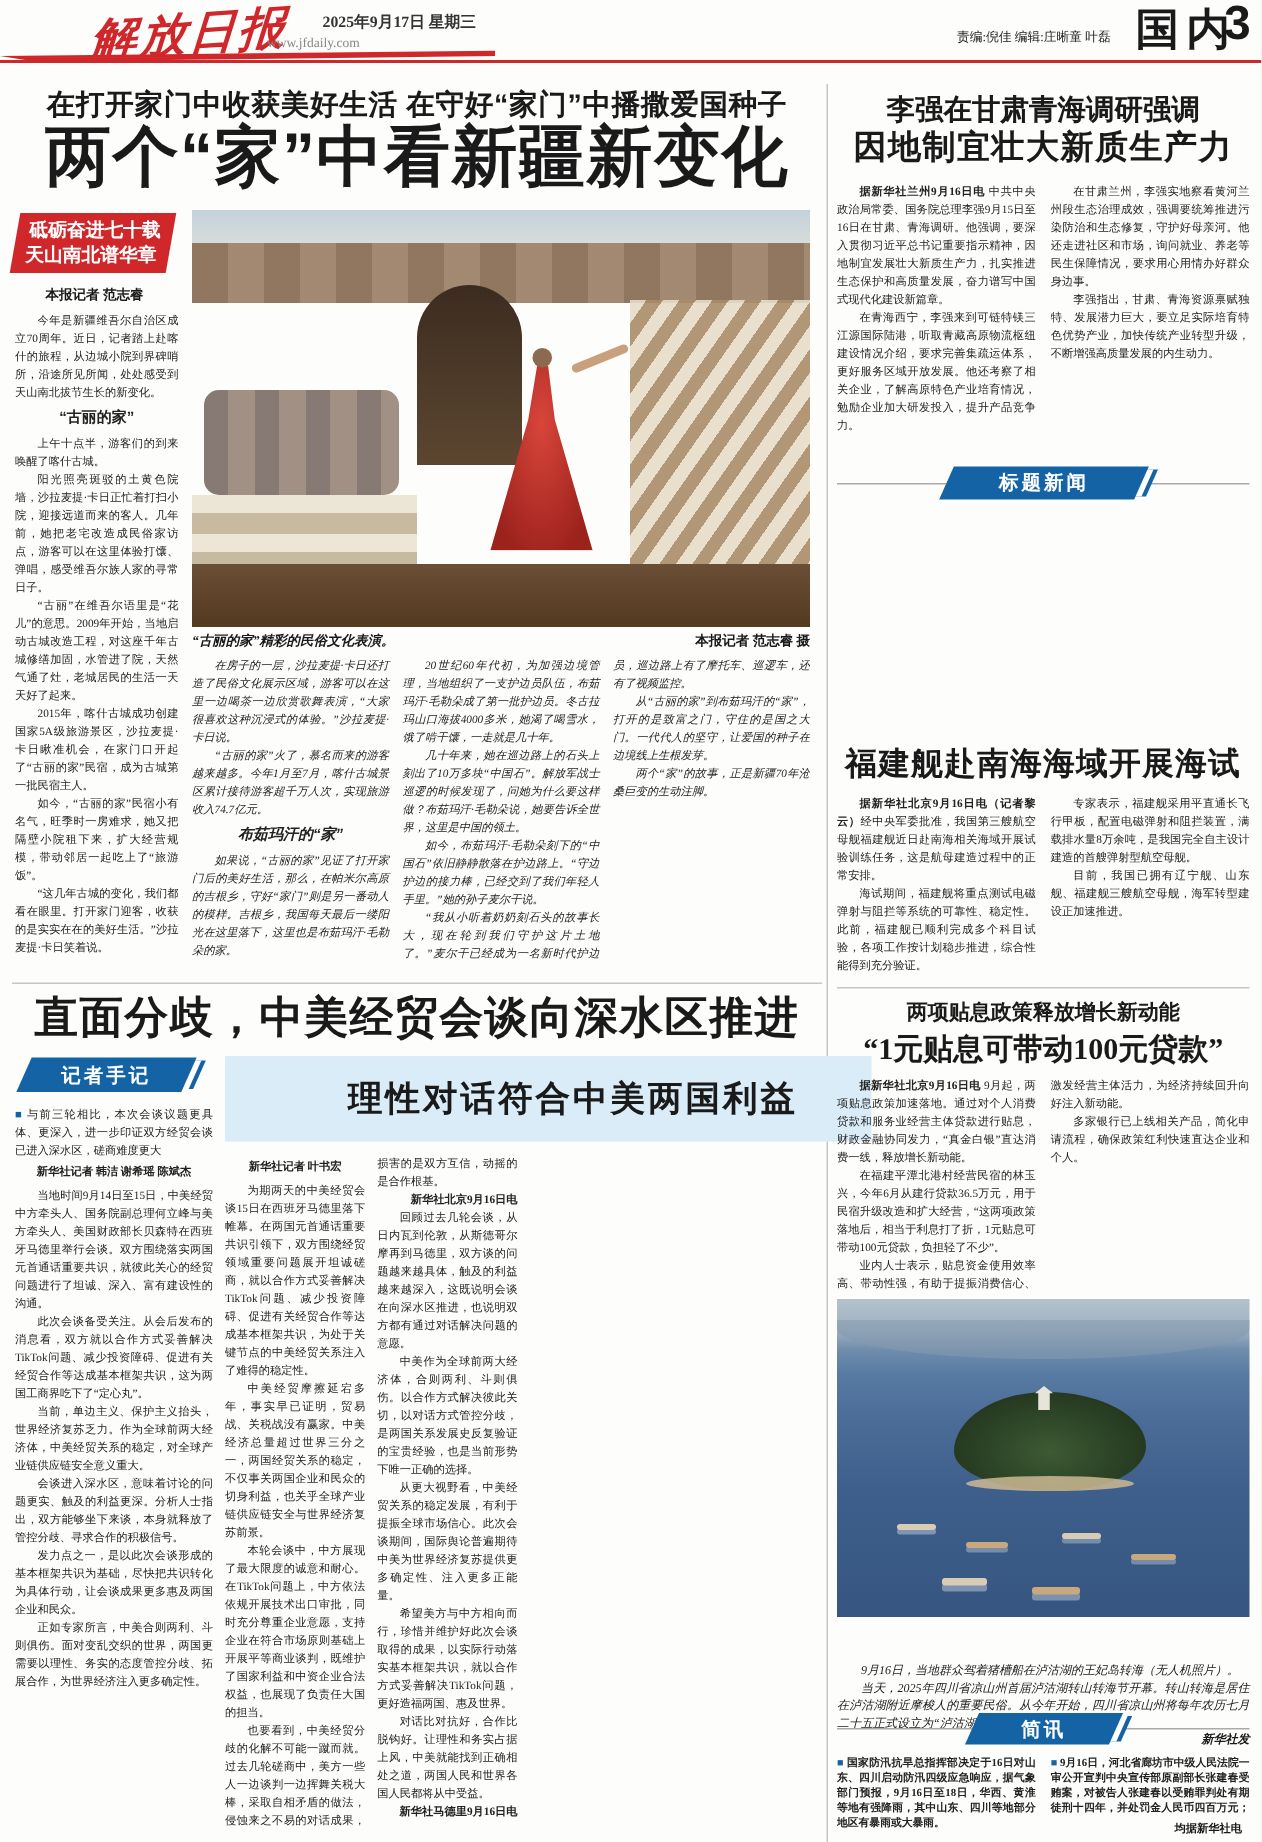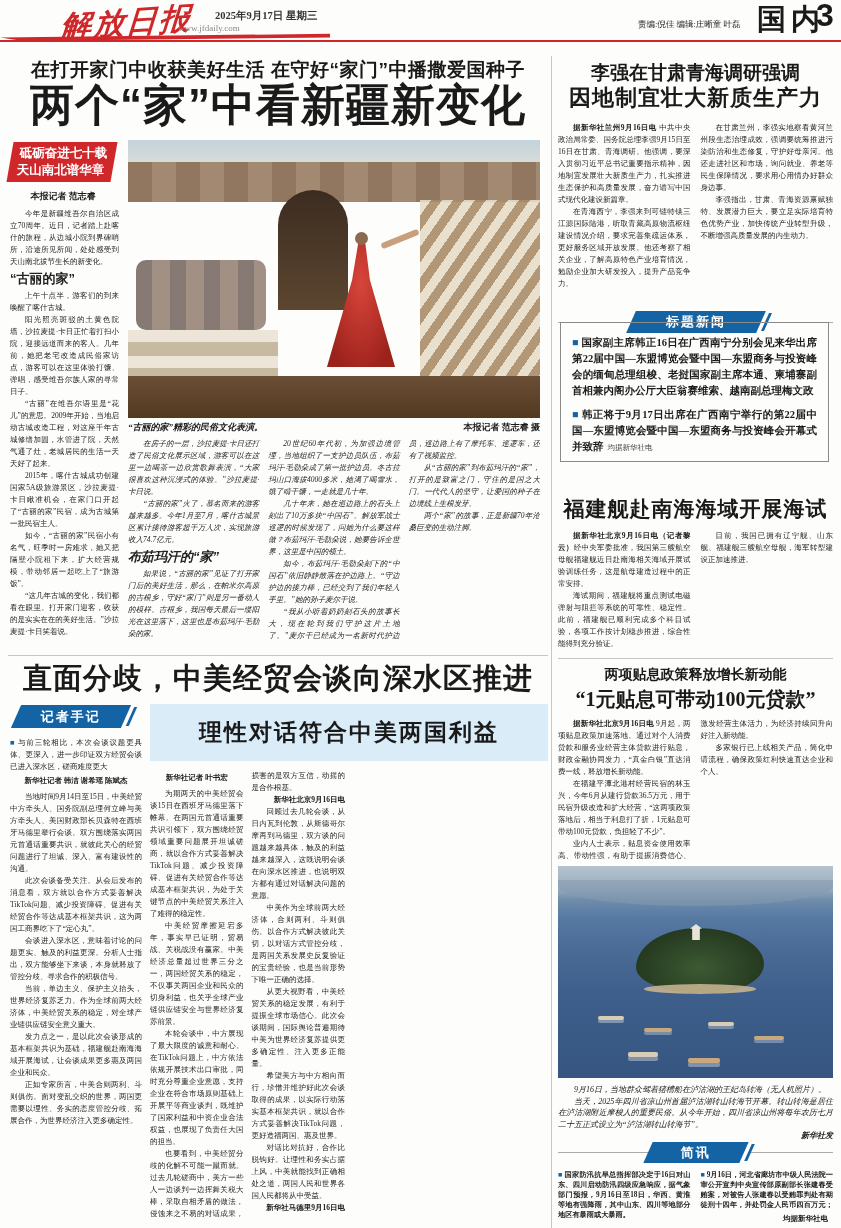--- a/index.html
+++ b/index.html
@@ -4,22 +4,22 @@
 <style>
   html,body{margin:0;padding:0;background:#e9e9e7;}
   .page{position:relative;width:841px;height:1228px;margin:0 auto;background:#fdfdfb;
         font-family:"Liberation Serif",serif;color:#1a1a1a;overflow:hidden;}
   .abs{position:absolute;}
   .sans{font-family:"Liberation Sans",sans-serif;}
   .center{text-align:center;}
   .jtext{font-size:7.5px;line-height:12px;text-align:justify;color:#222;overflow:hidden;}
   .jtext p{margin:0;text-indent:2em;}
   .lead-in{font-weight:bold;}
-  .subhead{font-family:"Liberation Sans",sans-serif;font-weight:bold;font-size:13px;
-           text-align:left;text-indent:0 !important;margin:5px 0 !important;}
+  .subhead{font-family:"Liberation Sans",sans-serif;font-weight:bold;font-size:10px;
+           text-align:center;text-indent:0 !important;margin:5px 0 !important;}
   .cols2{column-count:2;column-gap:10px;column-fill:auto;height:100%;}
   .cols3{column-count:3;column-gap:9px;column-fill:auto;height:100%;font-style:italic;}
   .cols4{column-count:4;column-gap:8px;column-fill:auto;height:100%;}
   .end-credit{font-weight:bold;text-align:right;text-indent:0 !important;}
   .center-byline{font-weight:bold;text-align:center;text-indent:0 !important;margin:2px 0 4px 0 !important;}
   
   #hdr-logo{left:60px;top:2px;font-size:31px;font-weight:900;color:#d0272b;font-style:italic;
             transform:rotate(-4deg) skewX(-8deg);letter-spacing:2px;font-family:"Liberation Serif",serif;}
   #hdr-date{left:178px;top:9px;font-size:10.5px;font-weight:bold;color:#333;line-height:13px;margin-left:37px;}
   #hdr-site{left:178px;top:23px;font-size:9px;color:#888;}
@@ -49,42 +49,42 @@
   #vdivider{left:551px;top:56px;width:1px;height:1172px;background:#c6c6c6;}
   
   #usa-headline{left:8px;top:659px;width:540px;font-size:29px;font-weight:800;letter-spacing:1px;}
   .flag{display:flex;align-items:center;justify-content:center;background:#1464a5;transform:skewX(-24deg);
         box-shadow:6px 0 0 -2px #fff,9px 0 0 -2px #1464a5;}
   .flag .fl{transform:skewX(24deg);color:#fff;font-weight:bold;font-size:13px;font-family:"Liberation Serif",serif;letter-spacing:2px;}
   #usa-flag{left:16px;top:705px;width:110px;height:23px;}
   #usa-note{left:10px;top:737px;width:132px;height:487px;}
   .bullet::before{content:"■ ";color:#1464a5;}
   .bullet{text-indent:0 !important;}
-  #usa-box{left:150px;top:704px;width:398px;height:57px;background:#d9ecf8;display:flex;align-items:center;justify-content:center;}
+  #usa-box{left:150px;top:704px;width:398px;height:57px;background:#d9ecf8;display:flex;align-items:center;justify-content:center;padding-left:33px;}
   #usa-box-headline{font-size:23px;font-weight:900;letter-spacing:2px;}
   #usa-body{left:150px;top:770px;width:398px;height:454px;}
   
   #lq-kicker{left:558px;top:60px;width:275px;font-size:19px;font-weight:bold;}
   #lq-headline{left:558px;top:83px;width:275px;font-size:22px;font-weight:900;letter-spacing:1px;}
   #lq-body{left:558px;top:122px;width:275px;height:182px;}
   #tn-flagrow{left:558px;top:311px;width:275px;display:flex;align-items:center;}
   #tn-flagrow .line{flex:1;height:1px;background:#aaa;}
   #tn-flag{width:130px;height:22px;}
   #tn-box{left:560px;top:322px;width:269px;height:140px;border:1px solid #8a8a8a;padding:12px 11px 0 11px;box-sizing:border-box;}
   #tn-box p{margin:0 0 8px 0;font-weight:bold;font-size:10.5px;line-height:16px;text-align:justify;text-indent:2em;}
   .tn-credit{font-weight:normal;font-size:7.5px;color:#444;margin-left:4px;}
   #fj-headline{left:558px;top:495px;width:275px;font-size:21px;font-weight:900;letter-spacing:1px;}
   #fj-body{left:558px;top:530px;width:275px;height:122px;}
   #right-divider{left:558px;top:658px;width:275px;height:1px;background:#c6c6c6;}
   #tx-kicker{left:558px;top:666px;width:275px;font-size:14px;font-weight:bold;}
   #tx-headline{left:558px;top:686px;width:275px;font-size:20px;font-weight:700;}
   #tx-body{left:558px;top:718px;width:275px;height:144px;}
   #lake-photo{left:558px;top:866px;width:275px;height:212px;overflow:hidden;background:
      linear-gradient(180deg,#b4c2cc 0%,#9db0c2 10%,#6f8cab 16%,#577aa3 24%,#4a6c97 38%,#3e5f8b 60%,#365681 100%);}
-  #lake-caption{left:558px;top:1084px;width:275px;font-size:8px;line-height:11.5px;font-style:italic;text-align:justify;font-family:Liberation Serif, serif;}
+  #lake-caption{left:558px;top:1108px;width:275px;font-size:8px;line-height:11.5px;font-style:italic;text-align:justify;font-family:Liberation Serif, serif;}
   #lake-caption p{margin:0;text-indent:2em;}
   #lake-credit{text-align:right;font-weight:bold;font-style:italic;}
   #br-flagrow{left:558px;top:1142px;width:275px;display:flex;align-items:center;}
   #br-flag{width:96px;height:21px;}
   #br-body{left:558px;top:1170px;width:275px;height:56px;font-size:7.2px;line-height:10px;}
   #br-body p{font-weight:bold;}
   #briefs-credit{left:558px;top:1214px;width:270px;text-align:right;font-weight:bold;font-size:7.5px;}
 </style>
 </head>
 <body>
@@ -160,23 +160,23 @@
 
   <div class="abs flag" id="usa-flag">
     <span class="fl">记者手记</span>
   </div>
 
   <div class="abs jtext" id="usa-note">
     <p class="bullet">与前三轮相比，本次会谈议题更具体、更深入，进一步印证双方经贸会谈已进入深水区，磋商难度更大</p>
     <p class="center-byline">新华社记者 韩洁 谢希瑶 陈斌杰</p>
     <p>当地时间9月14日至15日，中美经贸中方牵头人、国务院副总理何立峰与美方牵头人、美国财政部长贝森特在西班牙马德里举行会谈。双方围绕落实两国元首通话重要共识，就彼此关心的经贸问题进行了坦诚、深入、富有建设性的沟通。</p>
     <p>此次会谈备受关注。从会后发布的消息看，双方就以合作方式妥善解决TikTok问题、减少投资障碍、促进有关经贸合作等达成基本框架共识，这为两国工商界吃下了“定心丸”。</p>
+    <p>当前，单边主义、保护主义抬头，世界经济复苏乏力。作为全球前两大经济体，中美经贸关系的稳定，对全球产业链供应链安全意义重大。</p>
     <p>会谈进入深水区，意味着讨论的问题更实、触及的利益更深。分析人士指出，双方能够坐下来谈，本身就释放了管控分歧、寻求合作的积极信号。</p>
-    <p>当前，单边主义、保护主义抬头，世界经济复苏乏力。作为全球前两大经济体，中美经贸关系的稳定，对全球产业链供应链安全意义重大。</p>
-    <p>发力点之一，是以此次会谈形成的基本框架共识为基础，福建舰赴南海海域开展海试，让会谈成果更多惠及两国企业和民众。</p>
+    <p>发力点之一，是以此次会谈形成的基本框架共识为基础，尽快把共识转化为具体行动，让会谈成果更多惠及两国企业和民众。</p>
     <p>正如专家所言，中美合则两利、斗则俱伤。面对变乱交织的世界，两国更需要以理性、务实的态度管控分歧、拓展合作，为世界经济注入更多确定性。</p>
   </div>
 
   <div class="abs" id="usa-box">
     <div id="usa-box-headline">理性对话符合中美两国利益</div>
   </div>
 
   <div class="abs jtext" id="usa-body">
     <div class="cols4">
       <p class="center-byline">新华社记者 叶书宏</p>
@@ -205,30 +205,27 @@
     </div>
   </div>
 
   <div class="abs" id="tn-flagrow">
     <div class="line"></div>
     <div class="flag" id="tn-flag">
       <span class="fl">标题新闻</span>
     </div>
     <div class="line"></div>
   </div>
-  <div class="abs" id="tn-box">
-    <p class="bullet">国家副主席韩正16日在广西南宁分别会见来华出席第22届中国—东盟博览会暨中国—东盟商务与投资峰会的缅甸总理组梭、老挝国家副主席本通、柬埔寨副首相兼内阁办公厅大臣翁赛维索、越南副总理梅文政</p>
-    <p class="bullet"><span>韩正将于9月17日出席在广西南宁举行的第22届中国—东盟博览会暨中国—东盟商务与投资峰会开幕式并致辞</span><span class="tn-credit">均据新华社电</span></p>
-  </div>
 
   <div class="abs center" id="fj-headline">福建舰赴南海海域开展海试</div>
   <div class="abs jtext" id="fj-body">
     <div class="cols2">
       <p><span class="lead-in">据新华社北京9月16日电（记者黎云）</span><span>经中央军委批准，我国第三艘航空母舰福建舰近日赴南海相关海域开展试验训练任务，这是航母建造过程中的正常安排。</span></p>
       <p>海试期间，福建舰将重点测试电磁弹射与阻拦等系统的可靠性、稳定性。此前，福建舰已顺利完成多个科目试验，各项工作按计划稳步推进，综合性能得到充分验证。</p>
+      <p>专家表示，福建舰采用平直通长飞行甲板，配置电磁弹射和阻拦装置，满载排水量8万余吨，是我国完全自主设计建造的首艘弹射型航空母舰。</p>
       <p>目前，我国已拥有辽宁舰、山东舰、福建舰三艘航空母舰，海军转型建设正加速推进。</p>
     </div>
   </div>
 
   <div class="abs" id="right-divider"></div>
 
   <div class="abs sans center" id="tx-kicker">两项贴息政策释放增长新动能</div>
   <div class="abs center" id="tx-headline">“1元贴息可带动100元贷款”</div>
   <div class="abs jtext" id="tx-body">
     <div class="cols2">

